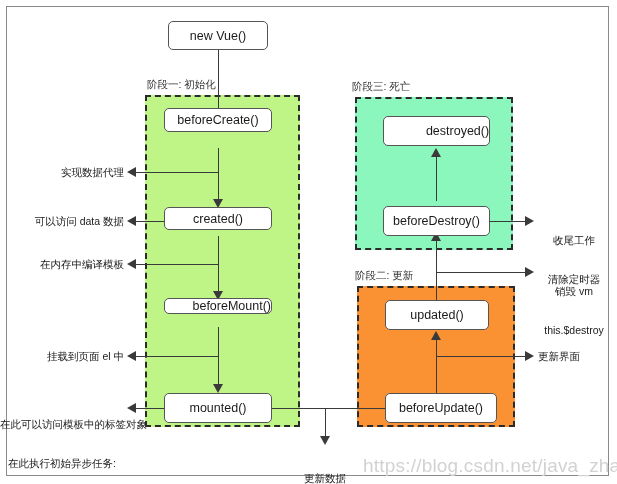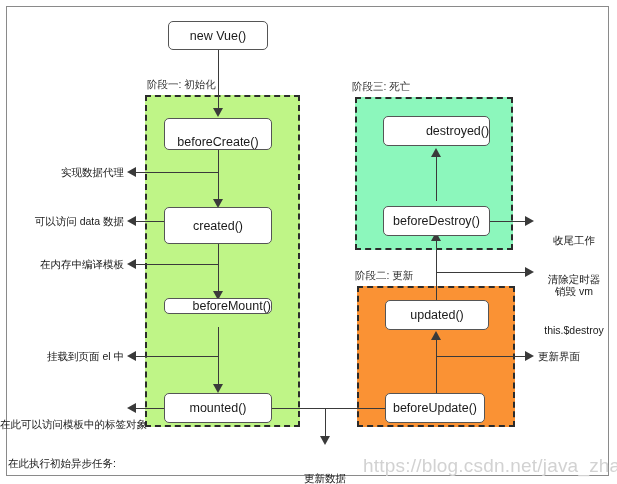--- a/index.html
+++ b/index.html
@@ -93,25 +93,25 @@
   <div class="vline" style="left:436px;top:153px;height:48px;"></div>
   <div class="arrow arrow-up" style="left:431px;top:148px;"></div>
 
   <div class="hline" style="left:487px;top:221px;width:42px;"></div>
   <div class="arrow arrow-right" style="left:525px;top:216px;"></div>
 
   <div class="node" style="left:168px;top:21px;width:100px;height:29px;">
     <span>new Vue()</span>
   </div>
 
-  <div class="node" style="left:164px;top:118px;width:108px;height:32px;align-items:flex-end;">
+  <div class="node" style="left:164px;top:108px;width:108px;height:24px;">
     <span>beforeCreate()</span>
   </div>
 
-  <div class="node" style="left:164px;top:207px;width:108px;height:37px;">
+  <div class="node" style="left:164px;top:207px;width:108px;height:23px;">
     <span>created()</span>
   </div>
 
   <div class="node" style="left:164px;top:298px;width:108px;height:16px;justify-content:flex-end;">
     <span>beforeMount()</span>
   </div>
 
   <div class="node" style="left:164px;top:393px;width:108px;height:30px;">
     <span>mounted()</span>
   </div>
@@ -121,21 +121,21 @@
   </div>
 
   <div class="node" style="left:383px;top:206px;width:107px;height:30px;">
     <span>beforeDestroy()</span>
   </div>
 
   <div class="node" style="left:385px;top:300px;width:104px;height:30px;">
     <span>updated()</span>
   </div>
 
-  <div class="node" style="left:385px;top:393px;width:100px;height:30px;">
+  <div class="node" style="left:385px;top:393px;width:112px;height:30px;">
     <span>beforeUpdate()</span>
   </div>
 
   <div class="note right-align" style="left:0px;top:166px;width:124px;text-align:right;">实现数据代理</div>
 
   <div class="note right-align" style="left:0px;top:215px;width:124px;">可以访问 data 数据</div>
 
   <div class="note right-align" style="left:0px;top:258px;width:124px;">在内存中编译模板</div>
 
   <div class="note right-align" style="left:0px;top:350px;width:124px;">挂载到页面 el 中</div>

